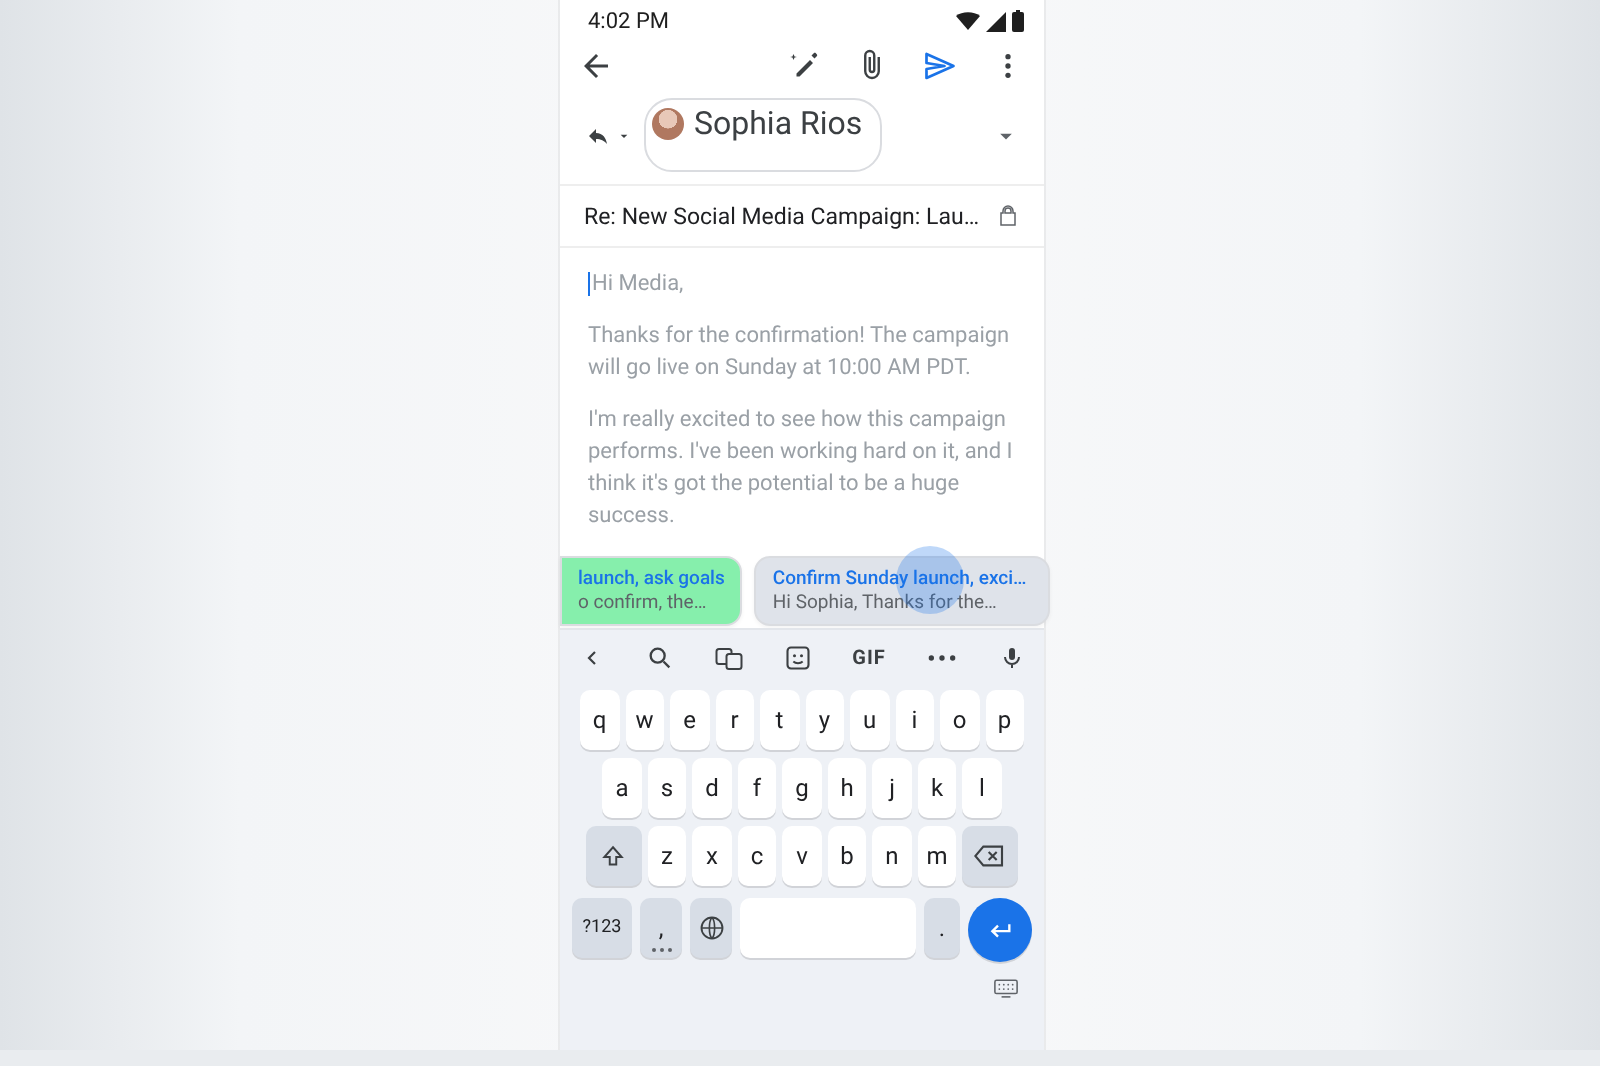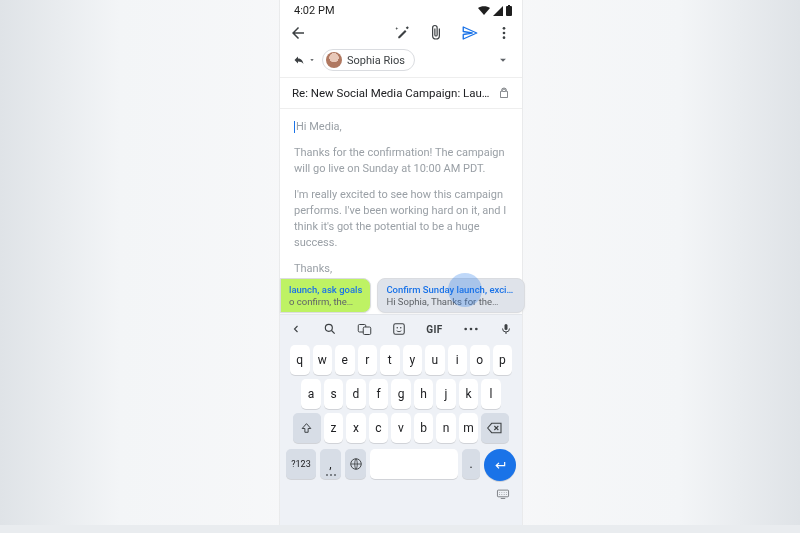--- a/index.html
+++ b/index.html
@@ -16,35 +16,35 @@
   
   .appbar{display:flex;align-items:center;justify-content:space-between;padding:6px 8px 2px 8px;}
   .appbar .right{display:flex;align-items:center;gap:14px;}
   .iconbtn{width:20px;height:20px;display:flex;align-items:center;justify-content:center;color:#3c4043;}
   .iconbtn.blue{color:#1a73e8;}
   svg{display:block;}
   
   .recip{display:flex;align-items:center;padding:4px 12px 6px 12px;gap:6px;border-bottom:1px solid #eee;}
   .reply-chip{display:flex;align-items:center;gap:2px;color:#3c4043;}
   .person-chip{display:flex;align-items:center;gap:5px;border:1px solid #dadce0;border-radius:14px;
-    padding:2px 9px 2px 3px;font-size:11px;color:#3c4043;}
+    padding:2px 9px 14px 3px;font-size:16px;color:#3c4043;}
   .avatar{width:16px;height:16px;border-radius:50%;background:#c49a8e;display:inline-block;
     background-image:radial-gradient(circle at 50% 35%,#e8c8b8 35%,#b07860 36%);}
   .expand{margin-left:auto;color:#5f6368;}
   
   .subject{display:flex;align-items:center;justify-content:space-between;padding:8px 12px;border-bottom:1px solid #eee;
     font-size:11.5px;color:#202124;gap:6px;}
   .subject span.txt{white-space:nowrap;overflow:hidden;text-overflow:ellipsis;flex:1;}
   
   .body{padding:10px 14px 0 14px;font-size:11px;line-height:1.45;color:#9aa0a6;position:relative;}
   .body .cursor{display:inline-block;width:1px;height:12px;background:#1a73e8;vertical-align:middle;margin-right:1px;}
   .body p{margin:0 0 10px 0;}
   
   .suggrow{position:absolute;bottom:220px;left:0;right:0;display:flex;gap:6px;padding:0 0 0 0;}
-  .sugg{border:1px solid #dadce0;border-radius:8px;background:#bef264;padding:5px 8px;font-size:9.5px;line-height:1.2;
+  .sugg{border:1px solid #dadce0;border-radius:8px;background:#86efac;padding:5px 8px;font-size:9.5px;line-height:1.2;
     box-shadow:0 1px 2px rgba(0,0,0,0.05);}
   .sugg.first{border-top-left-radius:0;border-bottom-left-radius:0;margin-left:0;width:86px;}
   .sugg.second{width:130px;background:#dfe3ea;position:relative;}
   .sugg .title{color:#1a73e8;font-weight:500;white-space:nowrap;overflow:hidden;text-overflow:ellipsis;}
   .sugg .sub{color:#5f6368;white-space:nowrap;overflow:hidden;text-overflow:ellipsis;}
   .tap{position:absolute;width:34px;height:34px;border-radius:50%;background:rgba(26,115,232,0.28);
     left:70px;top:-6px;}
   
   .kbd{position:absolute;bottom:0;left:0;right:0;height:218px;background:#eef1f6;
     border-top:1px solid #e3e6eb;}

